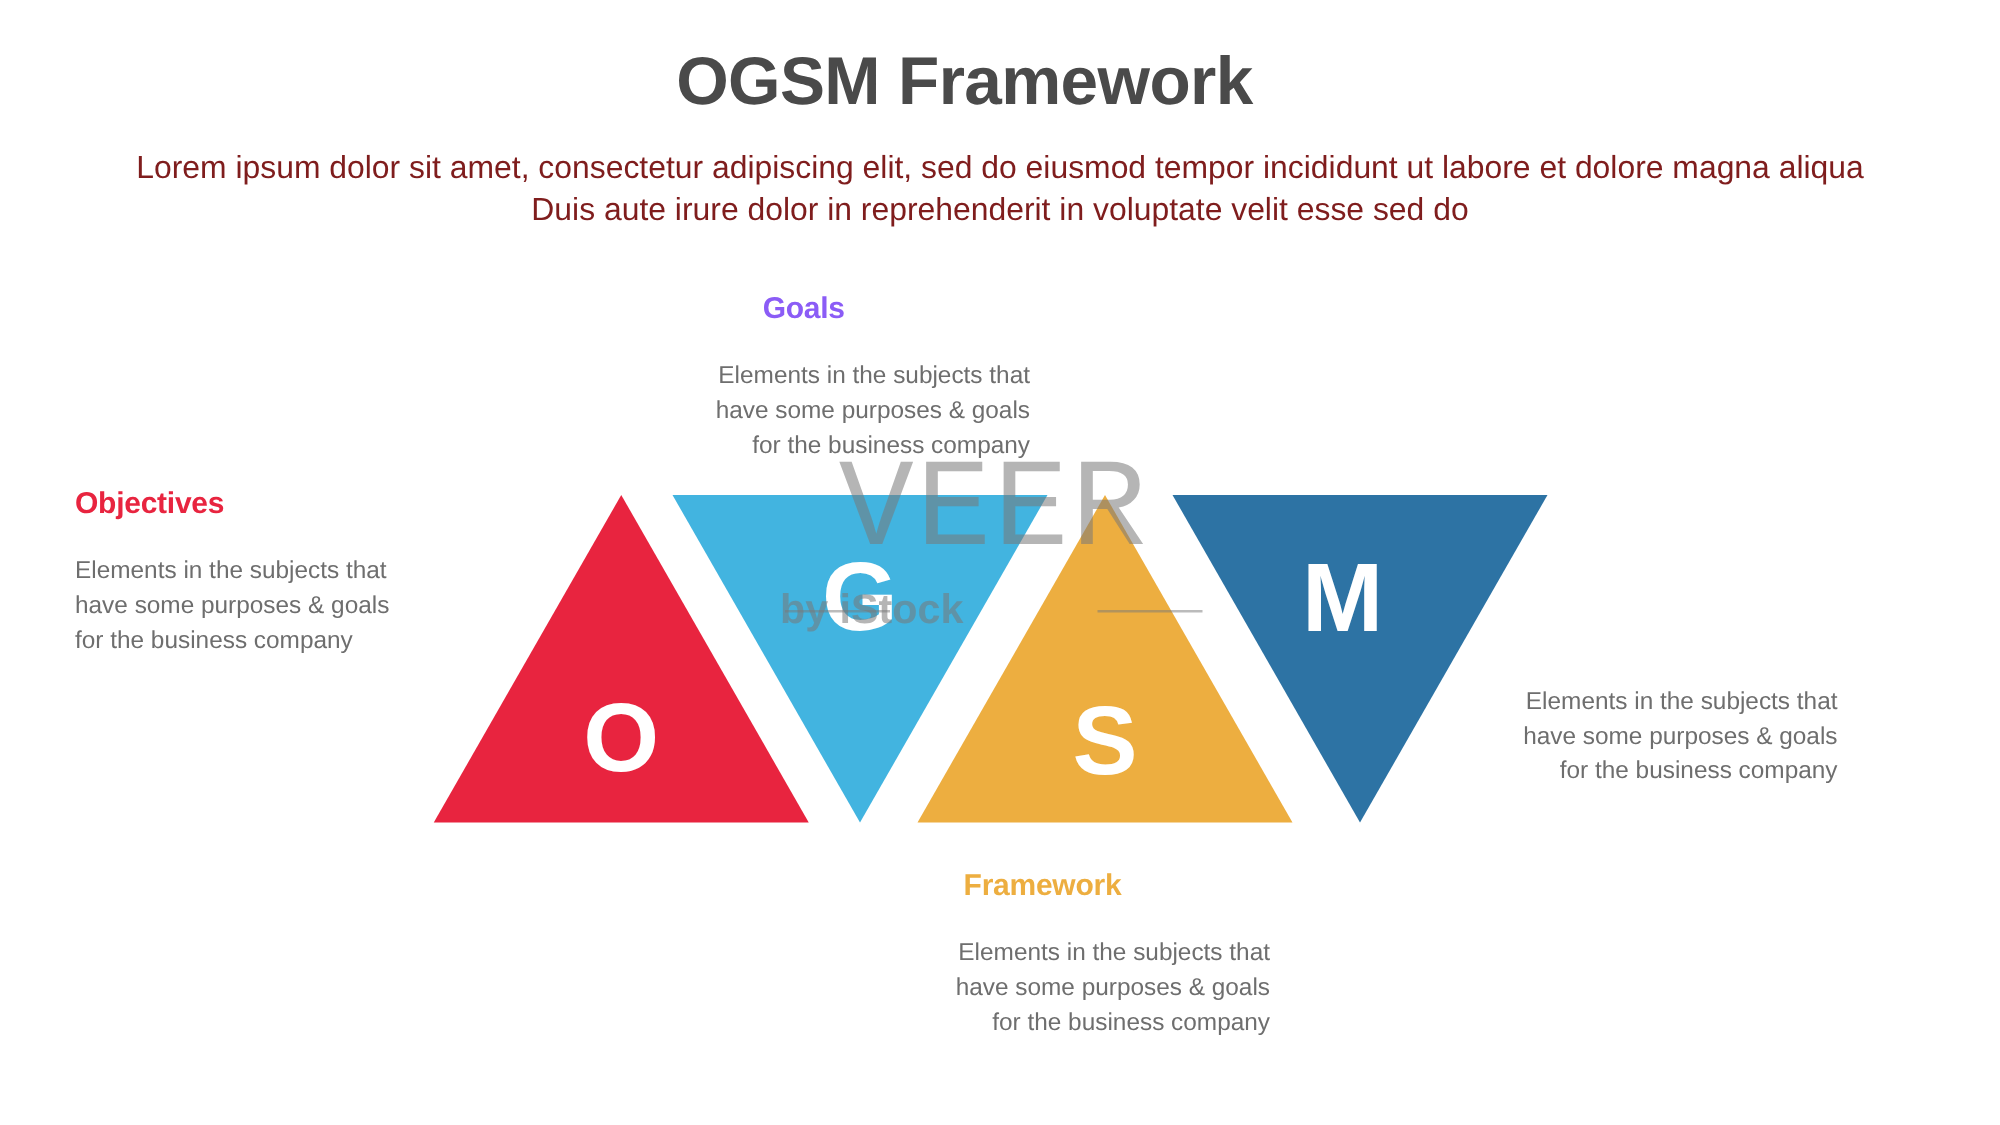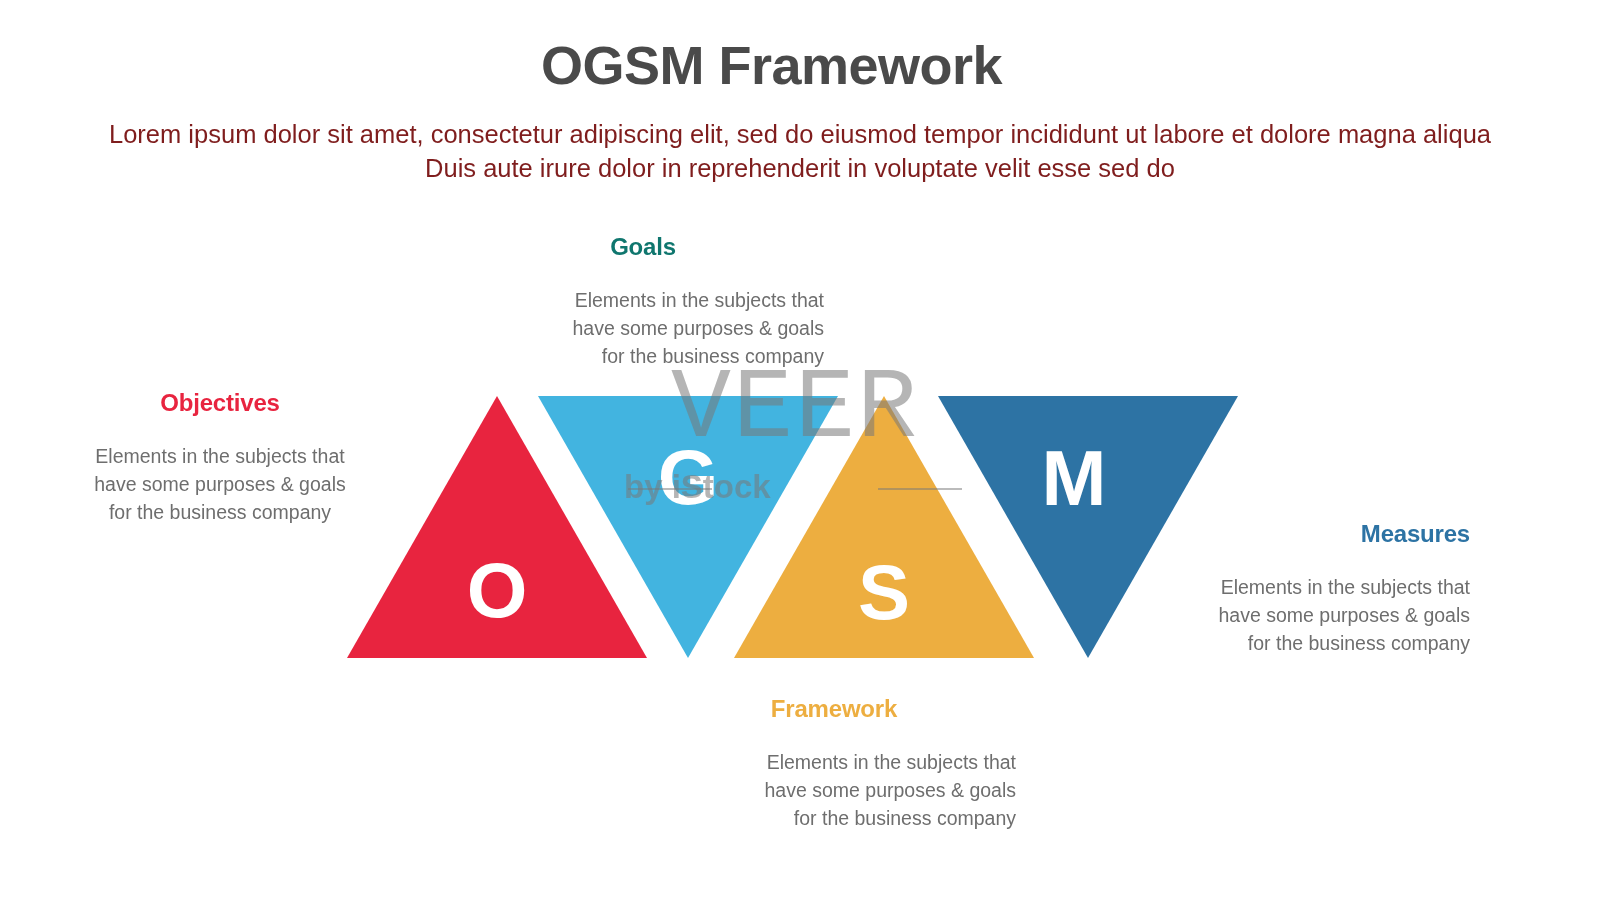--- a/index.html
+++ b/index.html
@@ -71,32 +71,32 @@
     font-weight: 400;
     margin-top: 27px;
     white-space: pre-line;
   }
 
   
   #block-objectives {
     left: 60px;
     top: 390px;
     width: 320px;
-    text-align: center;
+    text-align: left;
   }
   #block-objectives .block-heading { color: #E8243F; }
 
   
   #block-goals {
     left: 470px;
     top: 234px;
     width: 354px;
     text-align: right;
   }
-  #block-goals .block-heading { color: #0f766e; text-align: center; padding-right: 8px;}
+  #block-goals .block-heading { color: #8b5cf6; text-align: center; padding-right: 8px;}
 
   
   #block-strategies {
     left: 660px;
     top: 696px;
     width: 356px;
     text-align: right;
   }
   #block-strategies .block-heading { color: #EDAE40; text-align: center; padding-right: 8px;}
 
@@ -193,21 +193,20 @@
   </div>
 
   <div class="block" id="block-strategies">
     <div class="block-heading">Framework</div>
     <div class="block-desc">Elements in the subjects that
 have  some purposes &amp; goals
 for the  business company</div>
   </div>
 
   <div class="block" id="block-measures">
-    <div class="block-heading">Measures</div>
     <div class="block-desc">Elements in the subjects that
 have  some purposes &amp; goals
 for the  business company</div>
   </div>
 
   <div id="watermark">
     <div class="wm-veer">VEER</div>
     <div class="wm-rule left"></div>
     <div class="wm-rule right"></div>
     <div class="wm-sub">by iStock</div>

